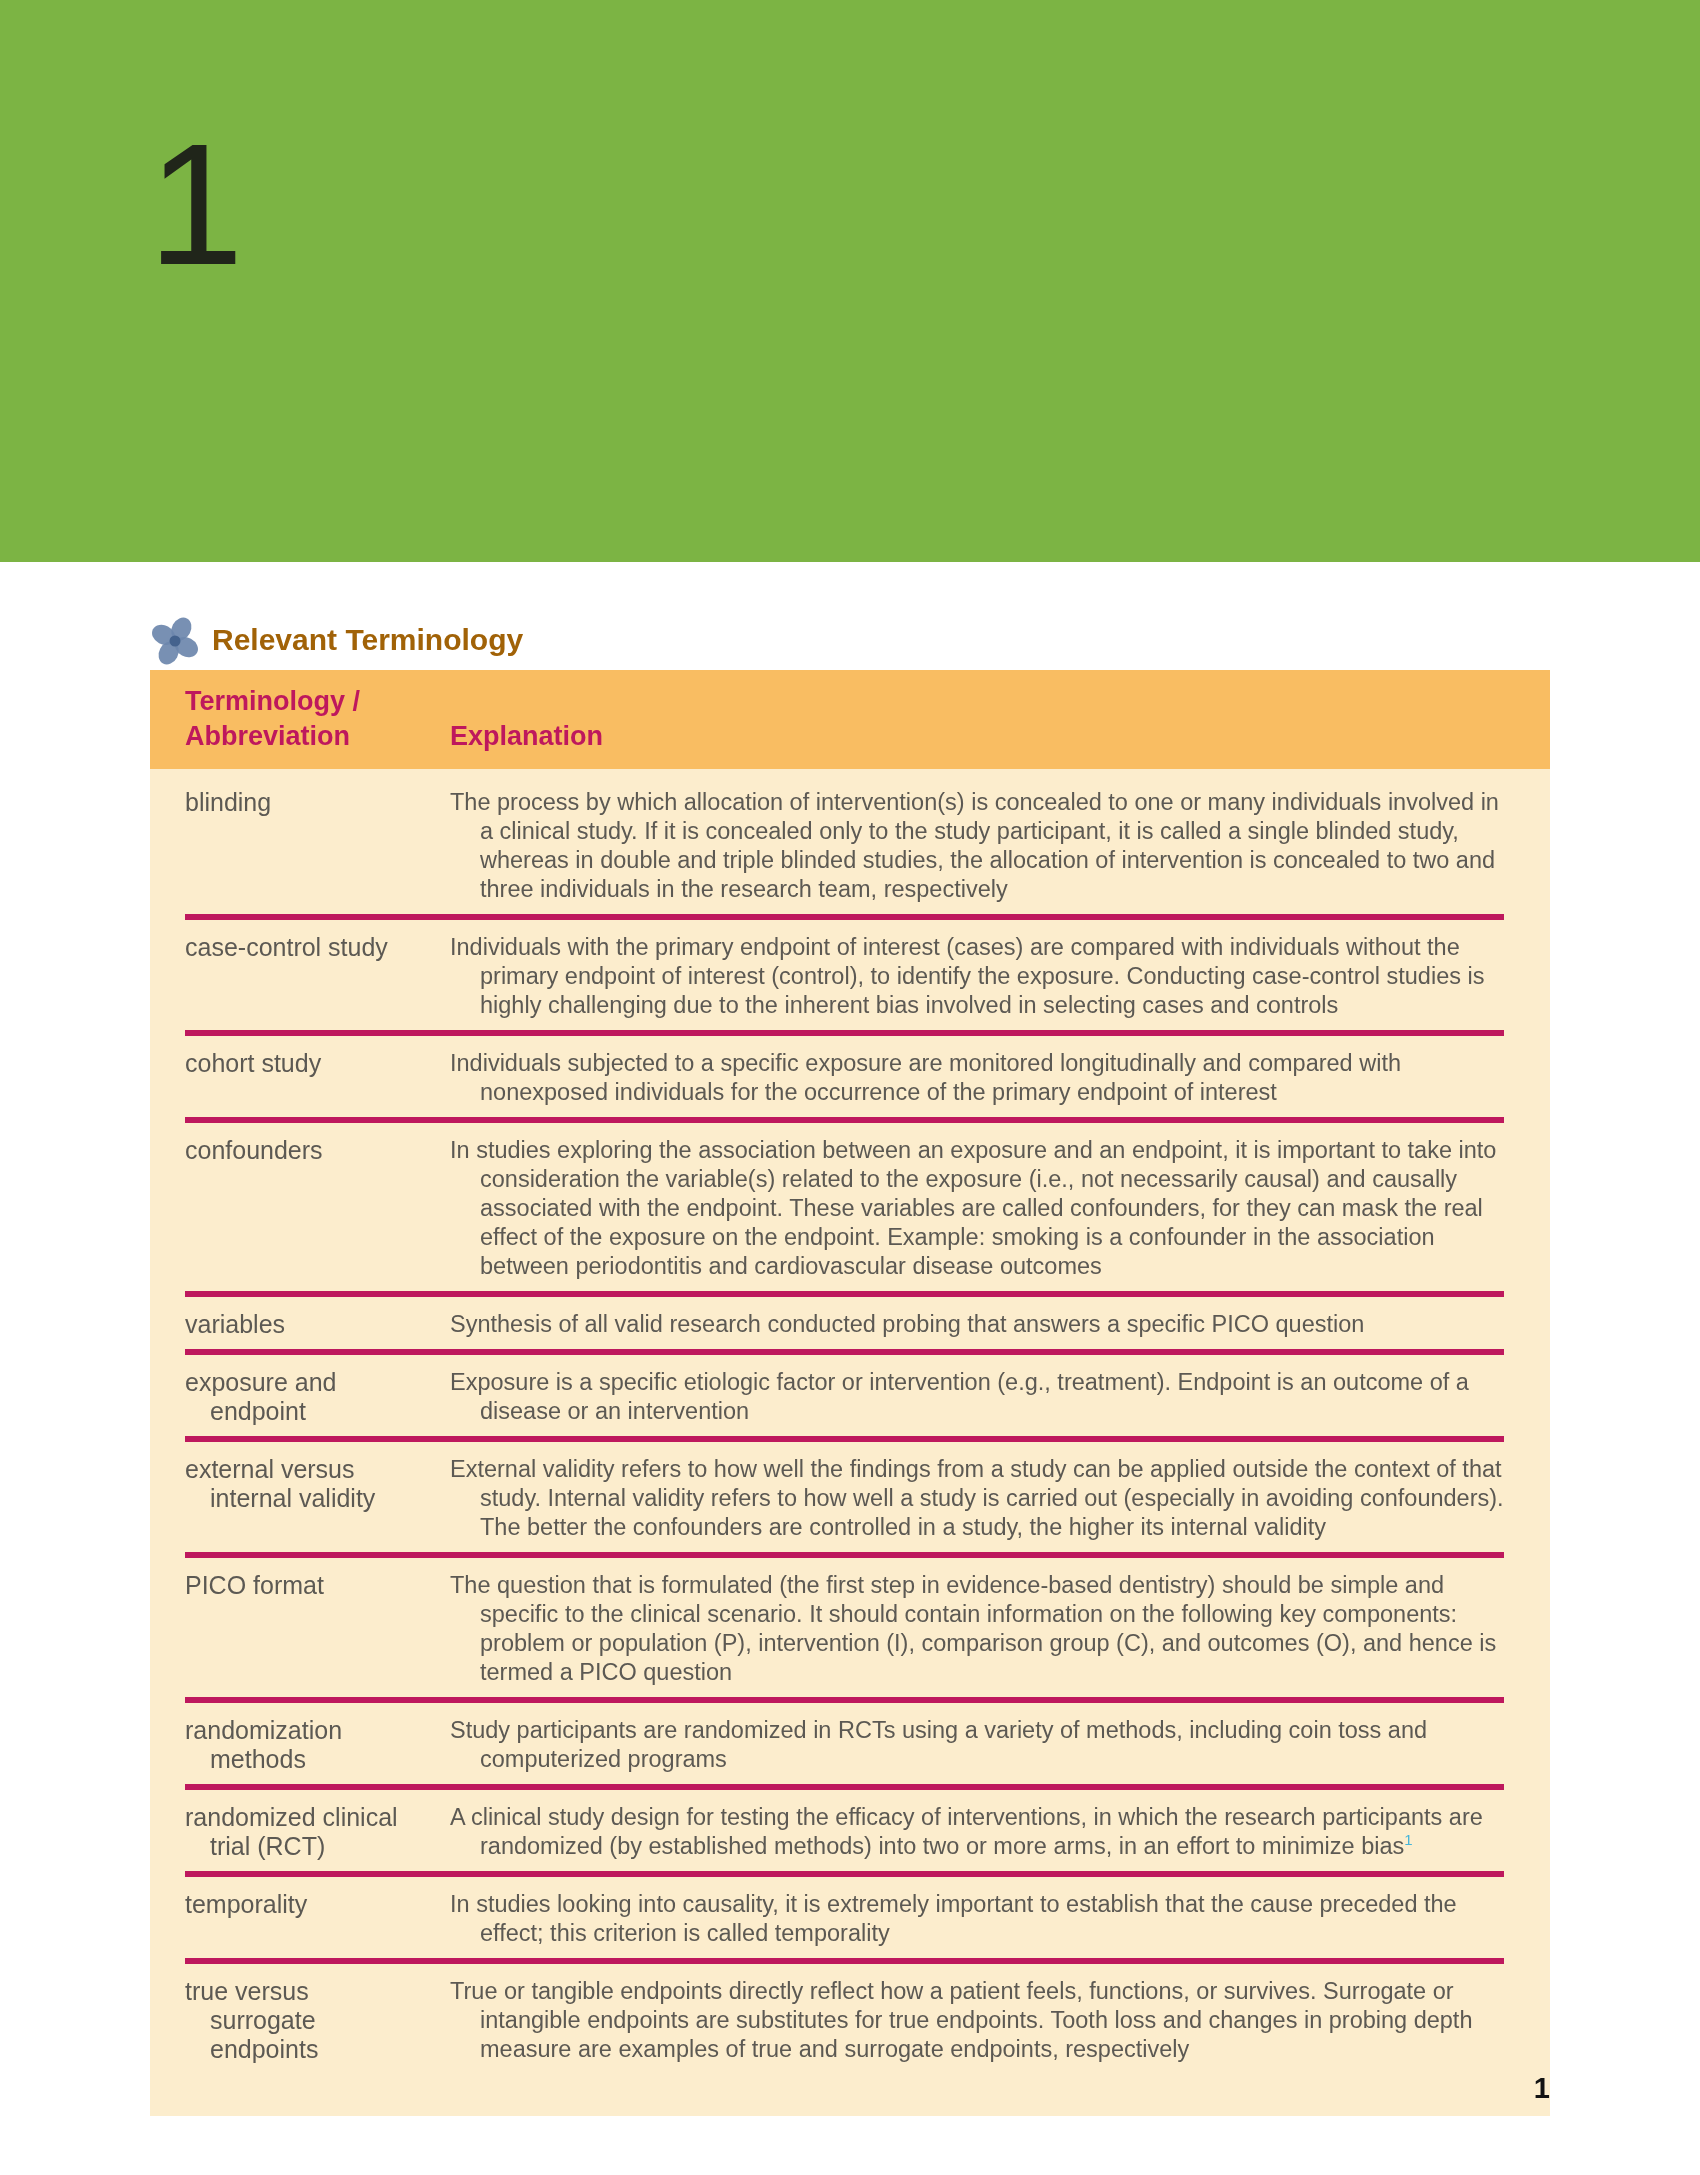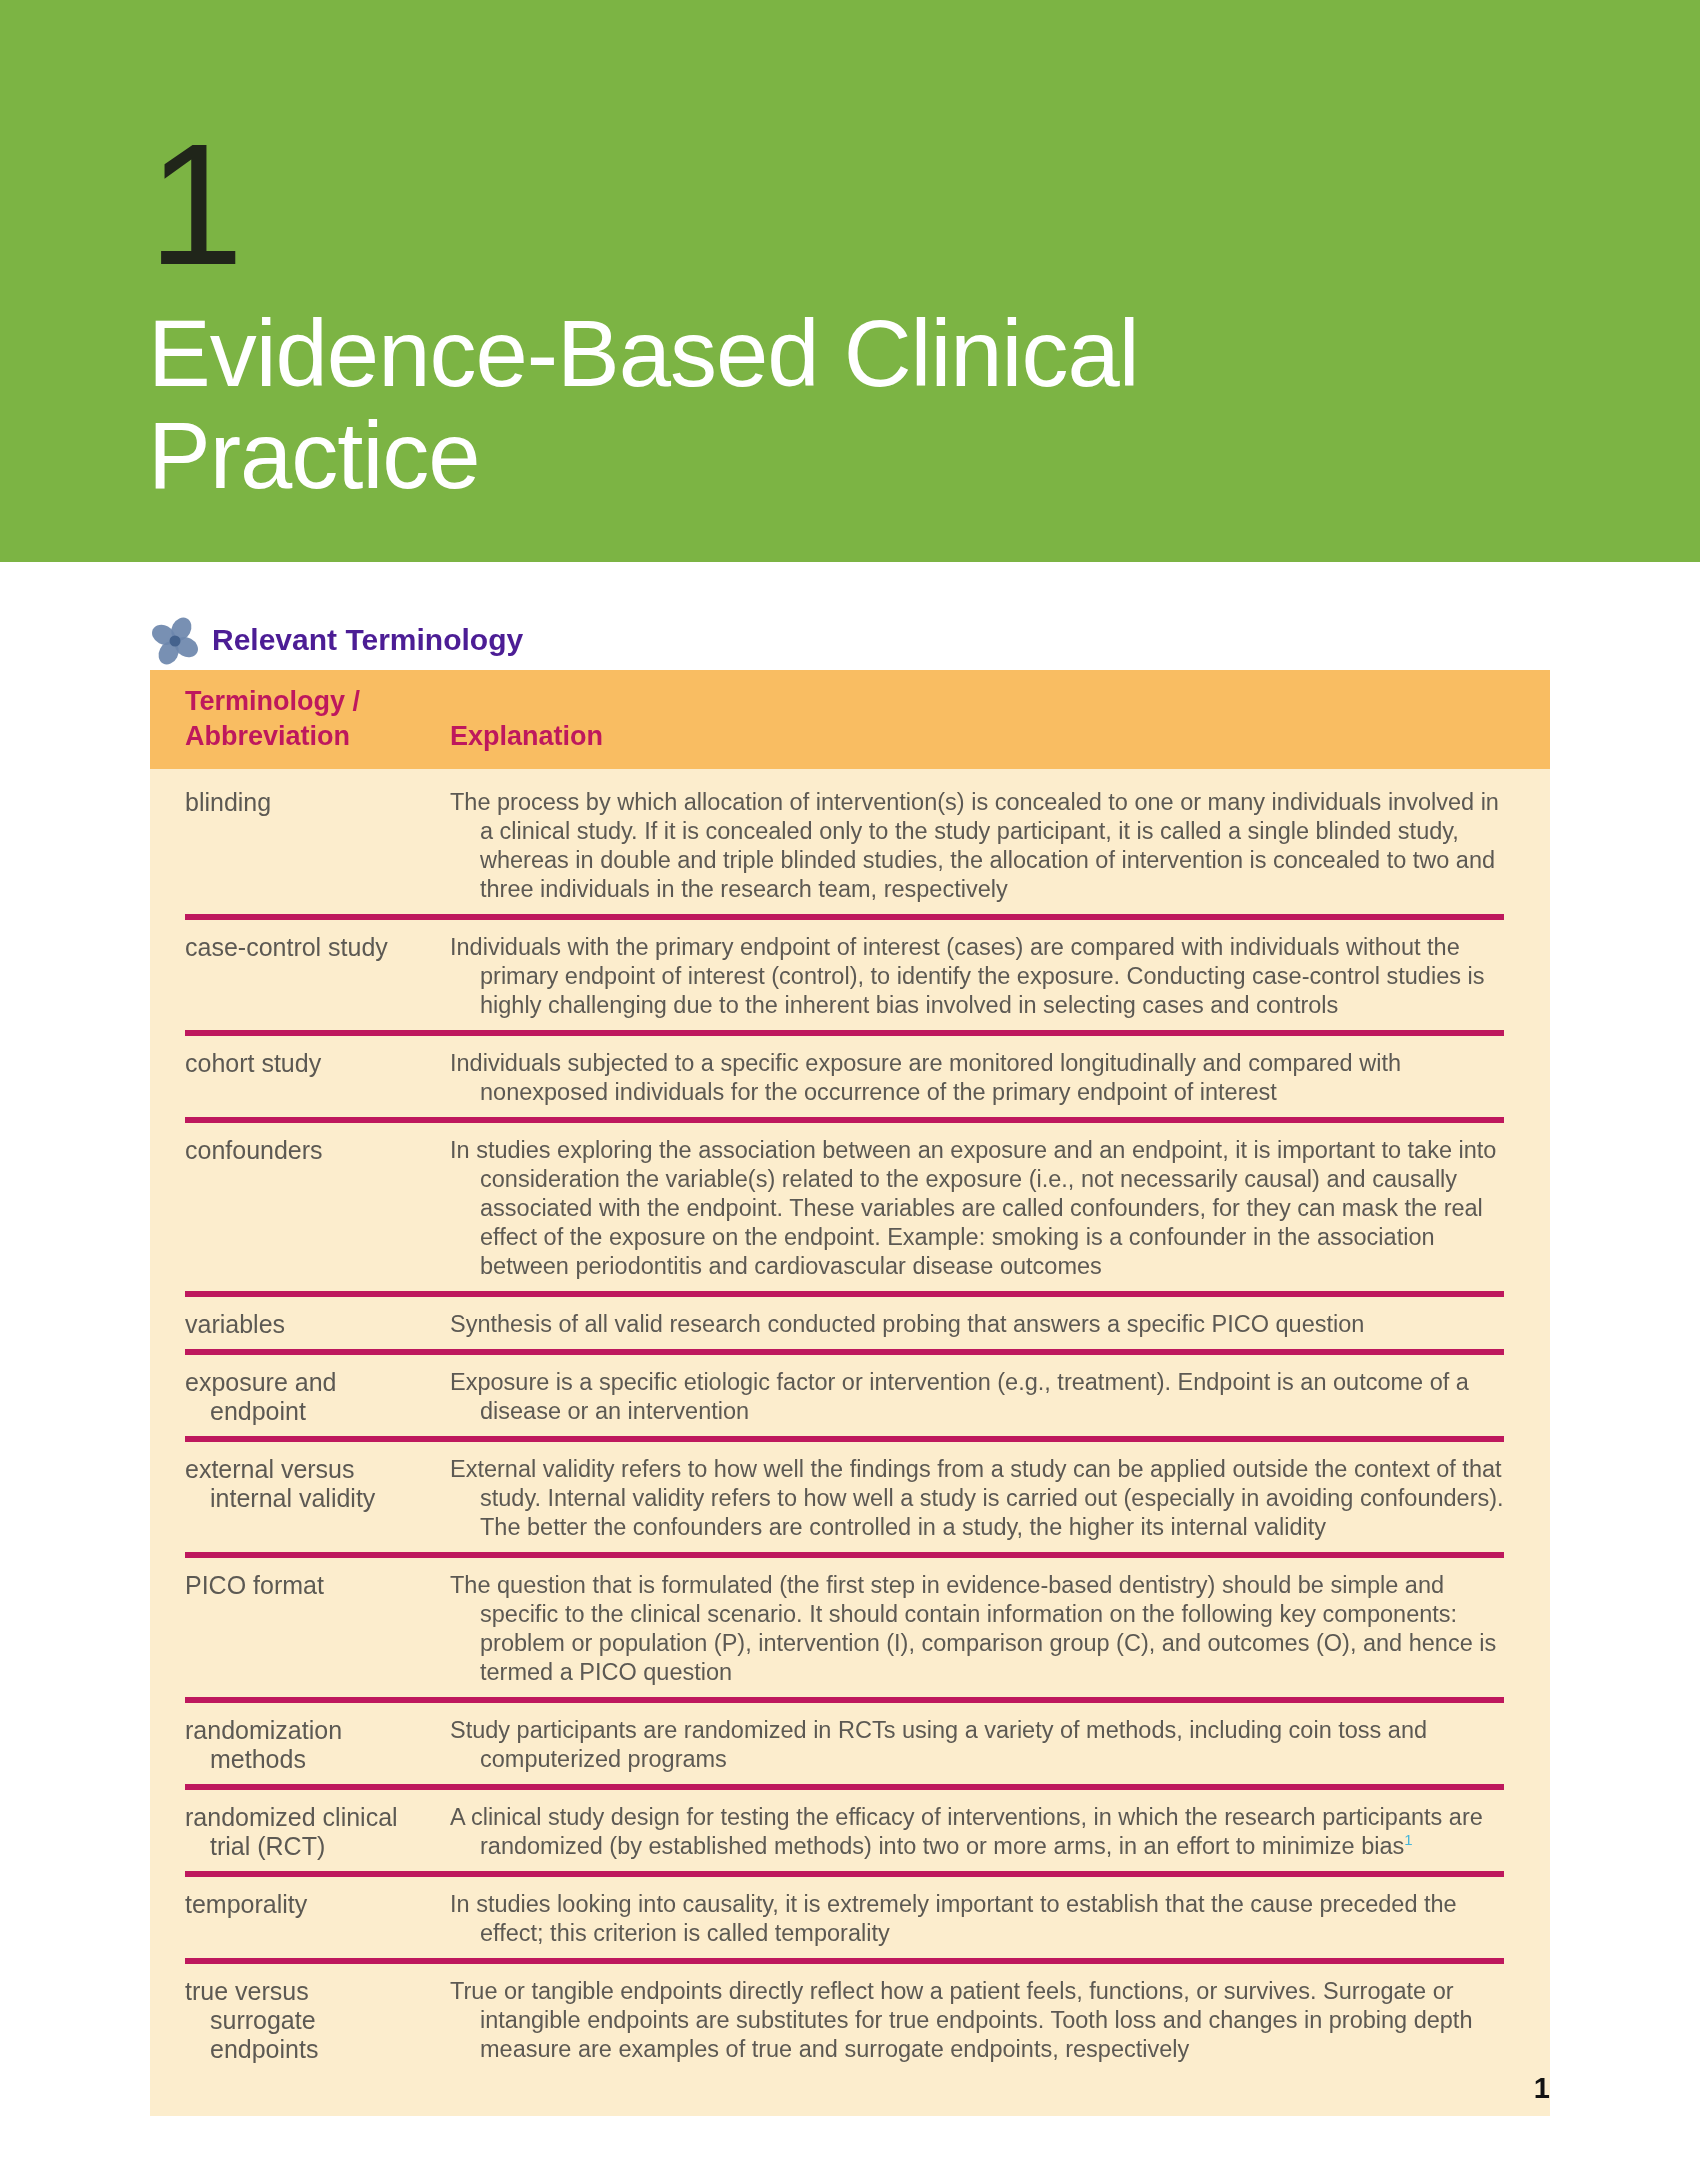--- a/index.html
+++ b/index.html
@@ -49,21 +49,21 @@
     left: 150px;
     top: 612px;
     display: flex;
     align-items: center;
     gap: 12px;
   }
   .flower { width: 50px; height: 54px; margin-top: 2px; }
   .section-label {
     font-size: 30px;
     font-weight: 700;
-    color: #4c1d95;
+    color: #a16207;
     letter-spacing: 0;
   }
 
   
   .term-table {
     position: absolute;
     left: 150px;
     top: 670px;
     width: 1400px;
   }
@@ -121,24 +121,20 @@
     color: #131313;
   }
 </style>
 </head>
 <body>
 
 <div class="page">
 
   <header class="banner">
     <div class="chapter-num">1</div>
-    <h1 class="chapter-title">
-      <span>Evidence-Based Clinical</span><br>
-      <span>Practice</span>
-    </h1>
   </header>
 
   <div class="section-heading">
     <svg class="flower" viewBox="0 0 50 54" xmlns="http://www.w3.org/2000/svg">
       <g fill="#6d87ac" fill-opacity="0.92">
         <ellipse cx="25" cy="13.5" rx="9.5" ry="12" transform="rotate(28 25 27)"></ellipse>
         <ellipse cx="25" cy="40.5" rx="9.5" ry="12" transform="rotate(28 25 27)"></ellipse>
         <ellipse cx="12" cy="27" rx="12" ry="9.5" transform="rotate(28 25 27)"></ellipse>
         <ellipse cx="38" cy="27" rx="12" ry="9.5" transform="rotate(28 25 27)"></ellipse>
       </g>

